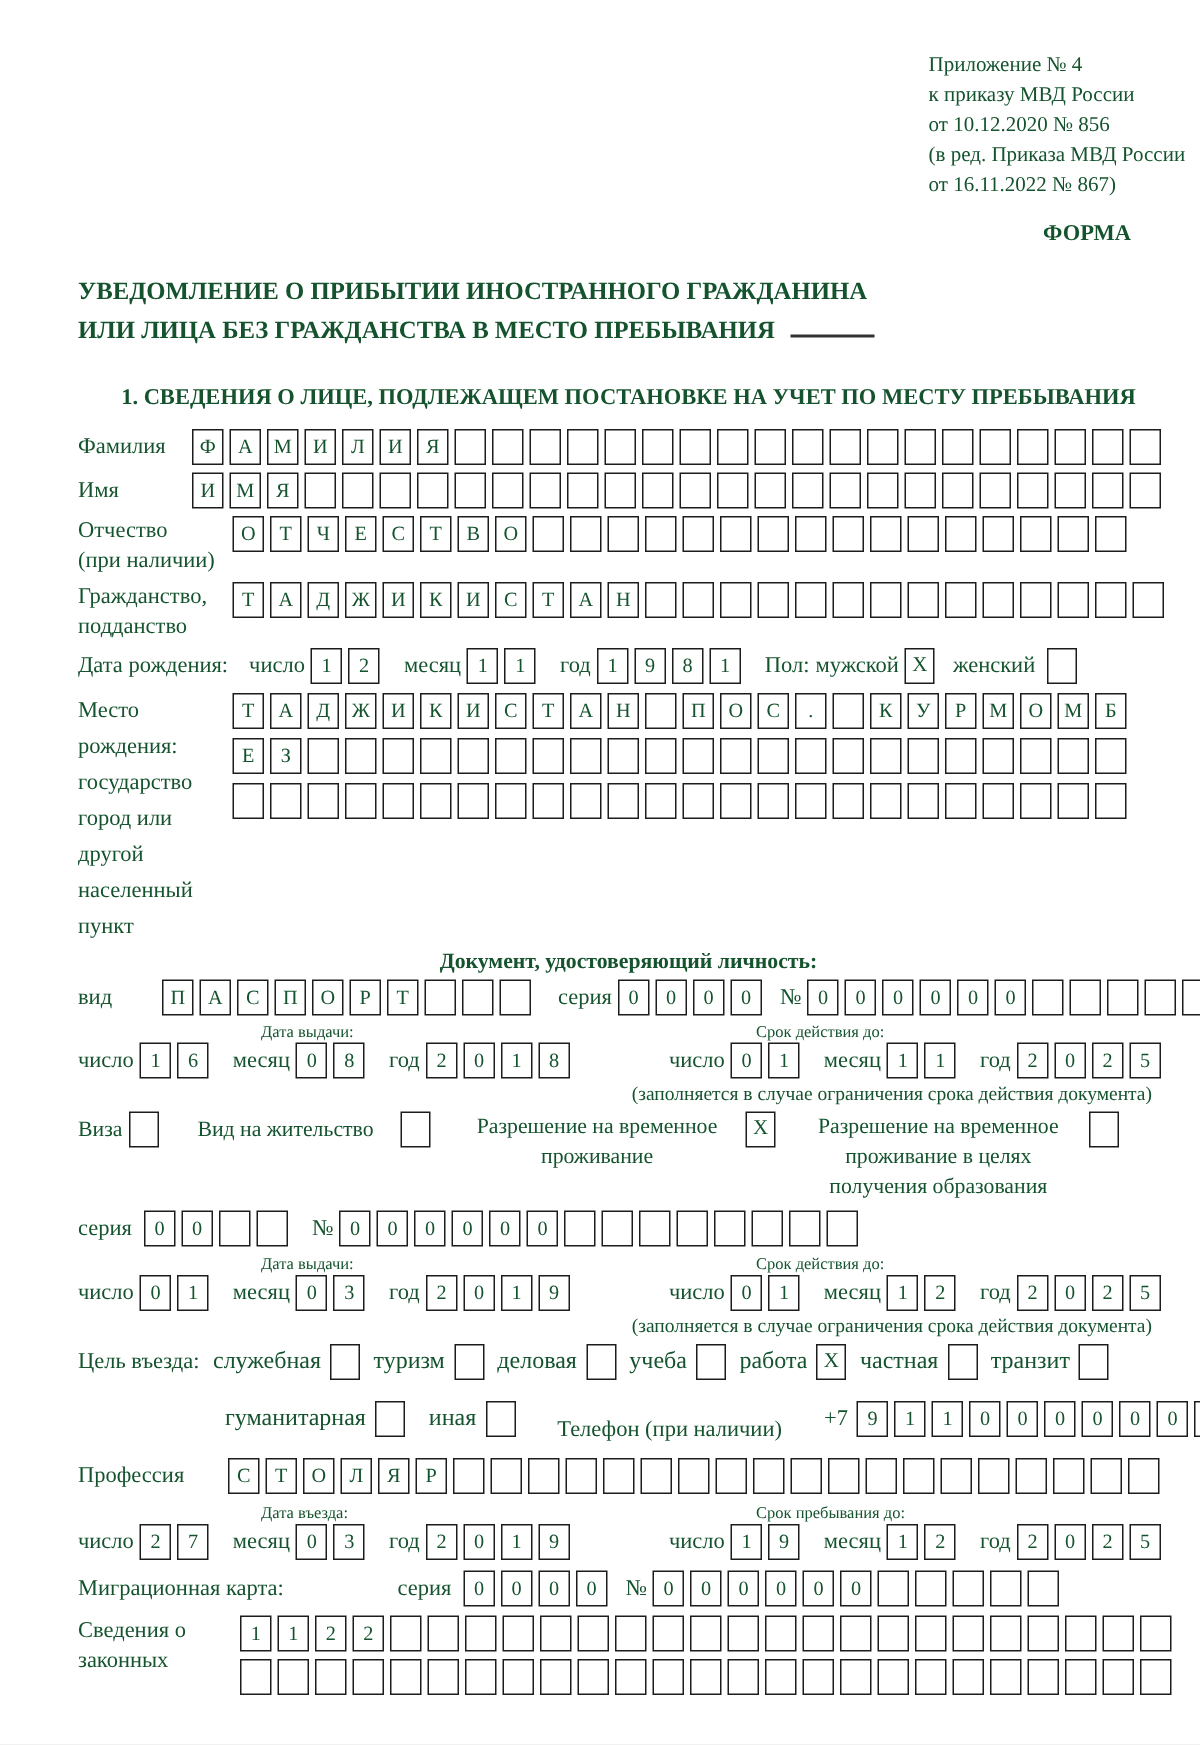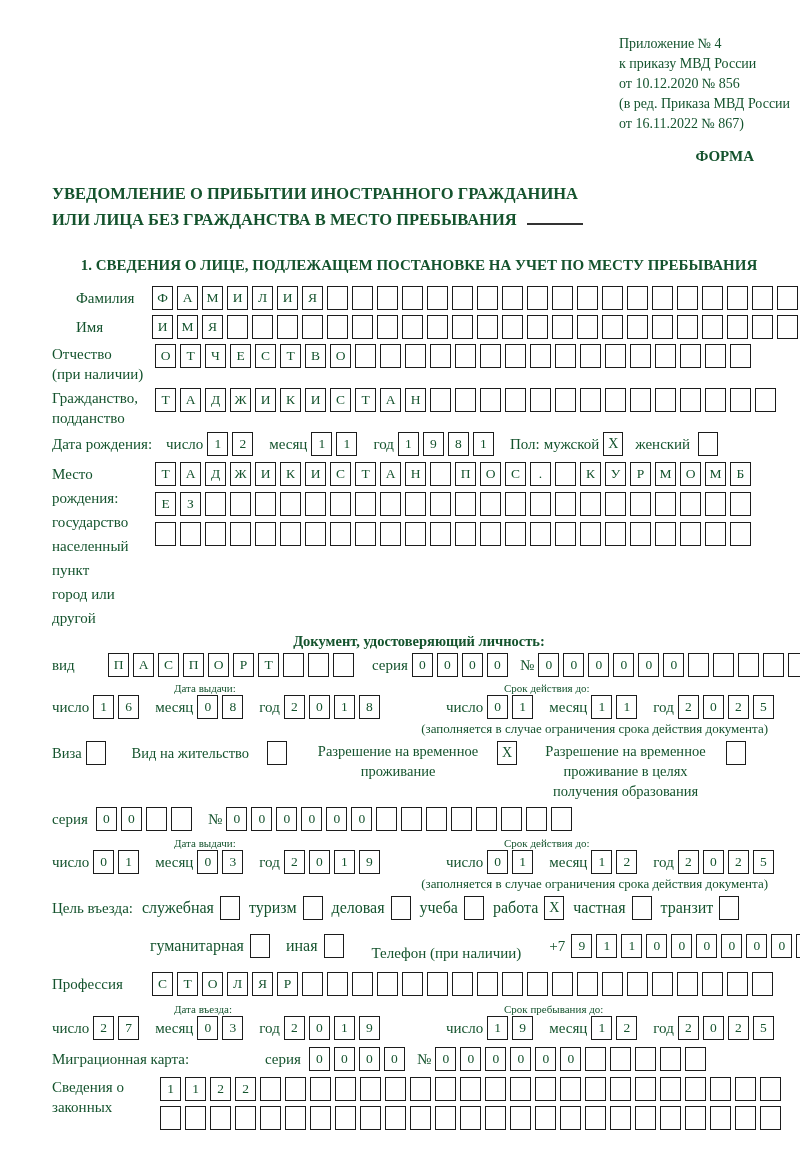--- a/index.html
+++ b/index.html
@@ -20,21 +20,21 @@
   
   .cellrow{display:flex;}
   .cell{box-sizing:border-box;width:21px;height:24px;border:1.6px solid #1c1c1c;margin-right:4px;
         display:flex;align-items:center;justify-content:center;font-size:13.5px;flex:0 0 auto;}
   .cb{box-sizing:border-box;width:20px;height:24px;border:1.6px solid #1c1c1c;display:inline-flex;
       align-items:center;justify-content:center;font-size:14px;flex:0 0 auto;}
 
   .frow{display:flex;align-items:flex-start;margin-bottom:5px;}
   .frow .lab{flex:0 0 auto;font-size:15px;line-height:24px;}
   .labcol{flex:0 0 auto;font-size:15px;line-height:20px;}
-  .w76{width:76px;margin-left:24px;} .w103{width:103px;}
+  .w76{width:76px;} .w103{width:103px;}
   .mr4{margin-right:4px;} .mr8{margin-right:8px;} .mr12{margin-right:12px;}
 
   .doc-heading{font-weight:bold;text-align:center;font-size:14.5px;margin:3px 0;}
 
   
   .dp-hdr{display:flex;font-size:11px;margin-top:2px;}
   .dp-hdr .h1{width:352px;box-sizing:border-box;padding-left:122px;}
   .dp-hdr .h2{padding-left:100px;}
   .dp-row{display:flex;align-items:center;margin-top:1px;}
   .dp-left{width:352px;display:flex;align-items:center;flex:0 0 auto;}
@@ -231,22 +231,22 @@
     <span class="lab mr4">мужской</span>
     <span class="cb mr12">X</span>
     <span class="lab mr8">женский</span>
     <span class="cb"></span>
   </div>
 
   <div class="frow" style="margin-bottom:2px;">
     <span class="labcol w103" style="line-height:24px;">
       <div>Место рождения:</div>
       <div>государство</div>
+      <div>город или другой</div>
       <div>населенный пункт</div>
-      <div>город или другой</div>
     </span>
     <span>
       <span class="cellrow" style="margin-bottom:6px;">
             <span class="cell">Т</span>
             <span class="cell">А</span>
             <span class="cell">Д</span>
             <span class="cell">Ж</span>
             <span class="cell">И</span>
             <span class="cell">К</span>
             <span class="cell">И</span>

